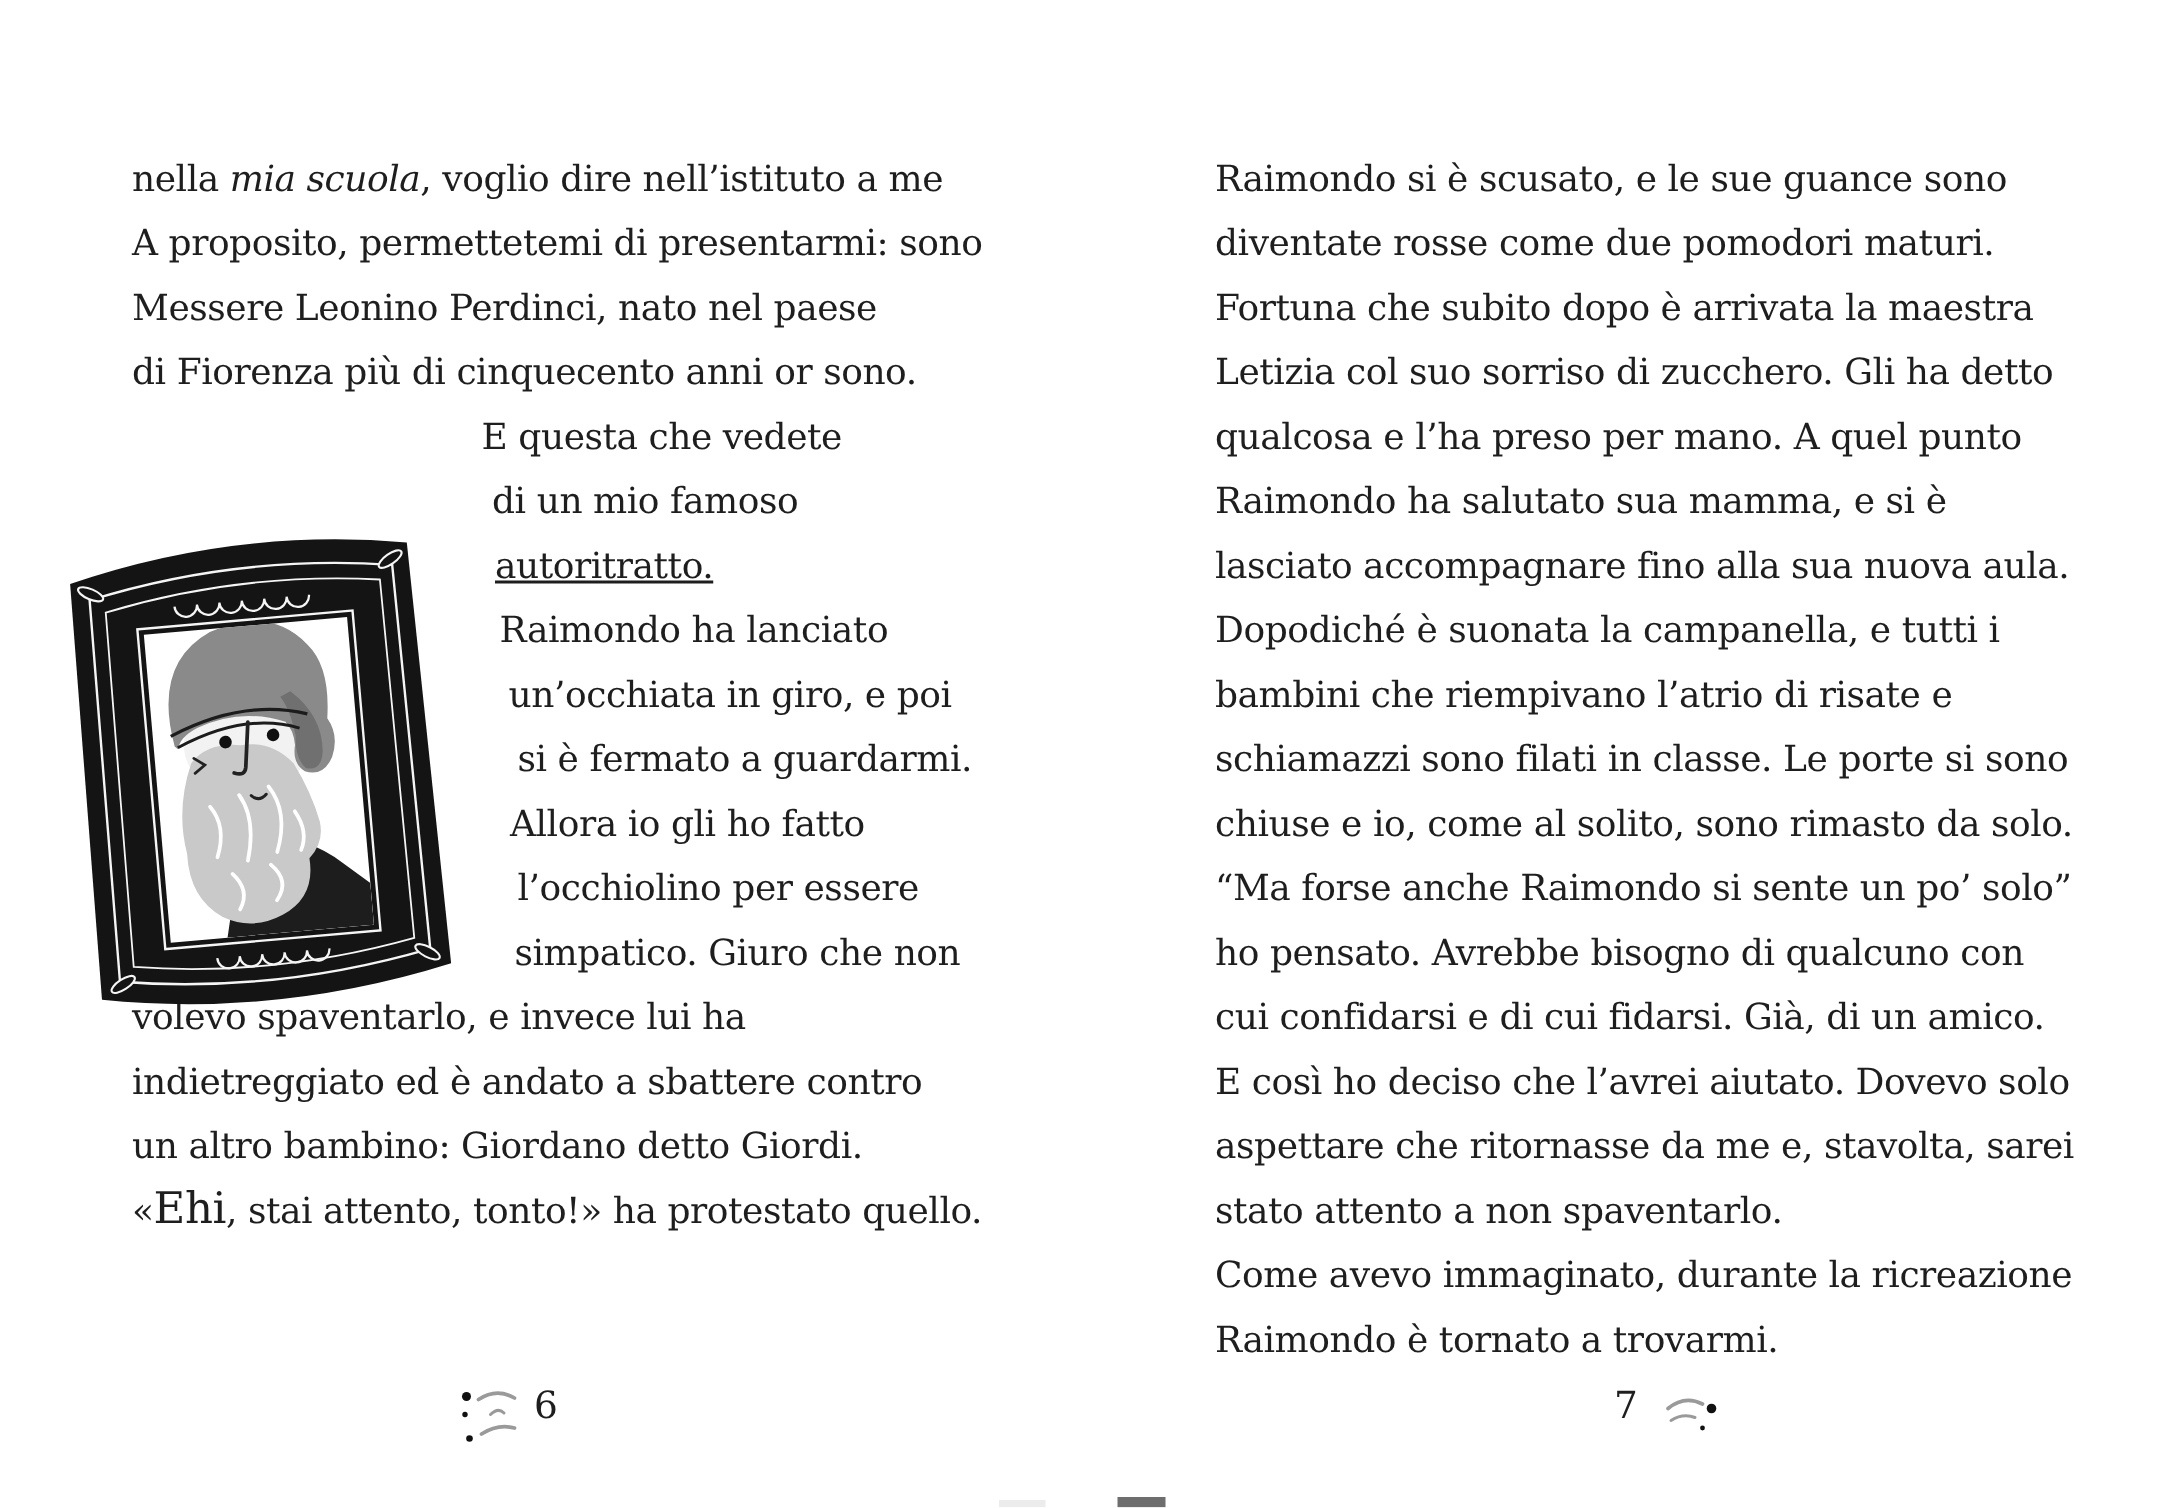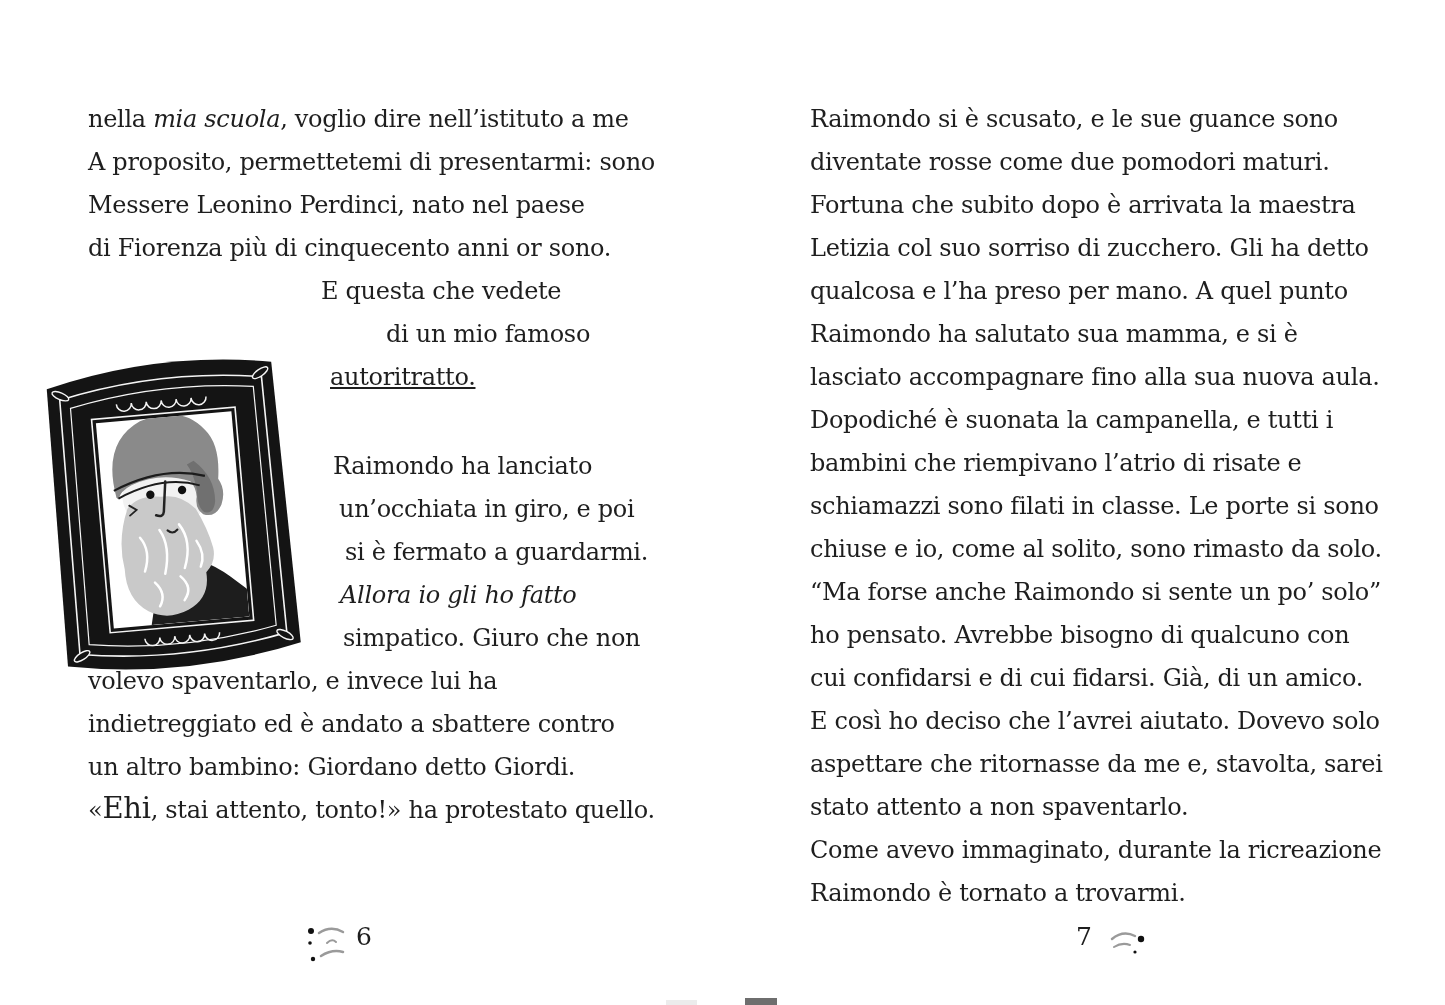--- a/index.html
+++ b/index.html
@@ -28,26 +28,26 @@
   #right-text { left: 810px; width: 560px; }
   .line { display: block; }
   .line em { font-style: italic; }
   .bigword {
     font-size: 29px;
     line-height: 0;
   }
   
   .i0 { margin-left: 233px; }
   .i1 { margin-left: 231px; }
-  .i2 { margin-left: 240px; text-align: center; }
+  .i2 { margin-left: 240px; }
   .i3 { margin-left: 242px; text-decoration: underline; }
-  .i4 { margin-left: 245px; margin-top: 46px; }
+  .i4 { margin-left: 245px; }
   .i5 { margin-left: 251px; }
   .i6 { margin-left: 257px; }
-  .i7 { margin-left: 252px; font-style: italic; }
+  .i7 { margin-left: 252px; }
   .i8 { margin-left: 257px; }
   .i9 { margin-left: 255px; }
 
   #portrait {
     position: absolute;
     left: 46px;
     top: 343px;
     width: 250px;
     height: 340px;
     transform: rotate(-5deg);
@@ -80,20 +80,21 @@
     <div class="line">A proposito, permettetemi di presentarmi: sono</div>
     <div class="line">Messere Leonino Perdinci, nato nel paese</div>
     <div class="line">di Fiorenza più di cinquecento anni or sono.</div>
     <div class="line i0">E questa che vedete</div>
     <div class="line i2">di un mio famoso</div>
     <div class="line i3">autoritratto.</div>
     <div class="line i4">Raimondo ha lanciato</div>
     <div class="line i5">un’occhiata in giro, e poi</div>
     <div class="line i6">si è fermato a guardarmi.</div>
     <div class="line i7">Allora io gli ho fatto</div>
+    <div class="line i8">l’occhiolino per essere</div>
     <div class="line i9">simpatico. Giuro che non</div>
     <div class="line">volevo spaventarlo, e invece lui ha</div>
     <div class="line">indietreggiato ed è andato a sbattere contro</div>
     <div class="line">un altro bambino: Giordano detto Giordi.</div>
     <div class="line"><span>«</span><span class="bigword">Ehi</span><span>, stai attento, tonto!» ha protestato quello.</span></div>
   </div>
 
   <div id="right-text" class="text-block">
     <div class="line">Raimondo si è scusato, e le sue guance sono</div>
     <div class="line">diventate rosse come due pomodori maturi.</div>

